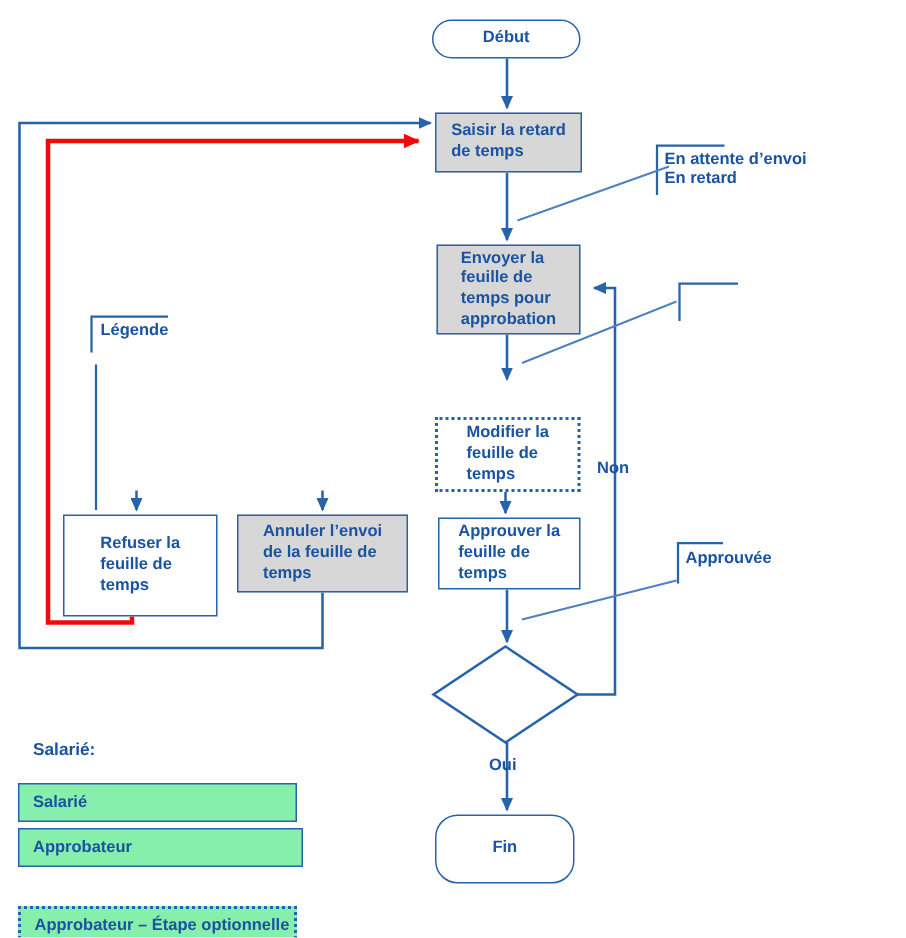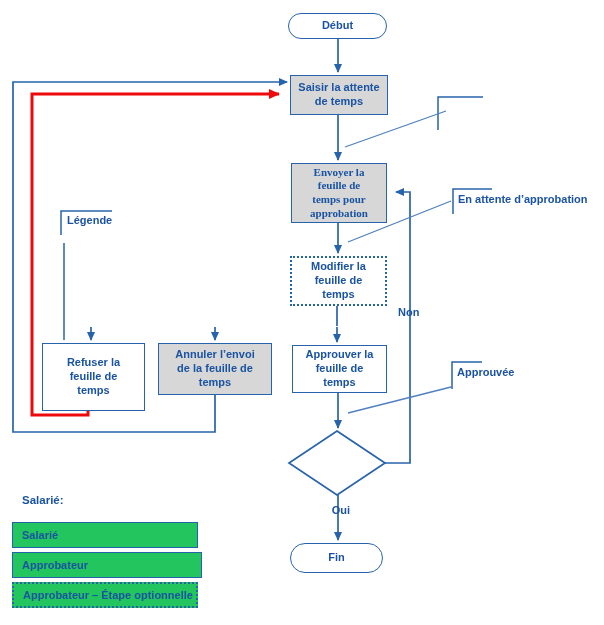--- a/index.html
+++ b/index.html
@@ -3,41 +3,41 @@
 <meta charset="utf-8">
 <style>
   html,body{margin:0;padding:0;background:#ffffff;}
   .canvas{
     position:relative;width:604px;height:625px;background:#ffffff;overflow:hidden;
     font-family:"Liberation Sans", sans-serif;
   }
   svg.edges{position:absolute;left:0;top:0;}
   .node{
     position:absolute;box-sizing:border-box;
-    display:flex;align-items:center;justify-content:center;text-align:center;
+    display:flex;align-items:center;justify-content:center;
     white-space:pre-line;
     font-weight:bold;font-size:11px;line-height:1.25;color:#1a53a1;
     border:1.7px solid #2763ab;background:#ffffff;z-index:2;
   }
   .gray{background:#d7d7d7;}
-  .dotted{border:2px dotted #2763ab;}
+  .dotted{border:2px dotted #2763ab;margin-top:22px;}
   .stadium{border-radius:15px;}
   .dtext{
     position:absolute;box-sizing:border-box;z-index:2;background:transparent;border:none;
     display:flex;align-items:center;justify-content:center;text-align:center;
     white-space:pre-line;font-weight:bold;font-size:11px;line-height:1.25;color:#1a53a1;
   }
   .flabel{
     position:absolute;z-index:3;white-space:pre-line;
     font-weight:bold;font-size:11px;line-height:1.2;color:#1a53a1;
   }
   .legend-box{
     position:absolute;box-sizing:border-box;display:flex;align-items:center;
     padding-left:9px;font-weight:bold;font-size:11px;color:#1a53a1;
-    border:1.7px solid #2763ab;background:#22c55e;z-index:2;text-align:left;
+    border:1.7px solid #2763ab;background:#86efac;z-index:2;text-align:left;
   }
   .legend-box.dotted{border:2px dotted #2763ab;}
 </style>
 </head>
 <body>
 
 <div class="canvas">
 
   <svg class="edges" width="604" height="625" viewBox="0 0 604 625">
     <defs>
@@ -82,24 +82,24 @@
     <path d="M482,362 L452,362 L452,389" stroke="#2763ab" stroke-width="1.5" fill="none"></path>
     <path d="M112,211 L61,211 L61,235" stroke="#2763ab" stroke-width="1.5" fill="none"></path>
 
     <line x1="446" y1="111" x2="345" y2="147" stroke="#4f80bf" stroke-width="1.3"></line>
     <line x1="451" y1="201" x2="348" y2="242" stroke="#4f80bf" stroke-width="1.3"></line>
     <line x1="451" y1="387" x2="348" y2="413" stroke="#4f80bf" stroke-width="1.3"></line>
   </svg>
 
   <div class="node stadium" style="left:288px;top:13px;width:99px;height:26px;">Début</div>
 
-  <div class="node gray" style="left:290px;top:75px;width:98px;height:40px;">Saisir la attente
+  <div class="node gray" style="left:290px;top:75px;width:98px;height:40px;">Saisir la retard
 de temps</div>
 
-  <div class="node gray" style="left:291px;top:163px;width:96px;height:60px;font-family:Liberation Serif, serif;">Envoyer la
+  <div class="node gray" style="left:291px;top:163px;width:96px;height:60px;">Envoyer la
 feuille de
 temps pour
 approbation</div>
 
   <div class="node dotted" style="left:290px;top:256px;width:97px;height:50px;">Modifier la
 feuille de
 temps</div>
 
   <div class="node" style="left:42px;top:343px;width:103px;height:68px;">Refuser la
 feuille de
@@ -107,27 +107,28 @@
 
   <div class="node gray" style="left:158px;top:343px;width:114px;height:52px;">Annuler l’envoi
 de la feuille de
 temps</div>
 
   <div class="node" style="left:292px;top:345px;width:95px;height:48px;">Approuver la
 feuille de
 temps</div>
 
 
-  <div class="node stadium" style="left:290px;top:543px;width:93px;height:30px;">Fin</div>
+  <div class="node stadium" style="left:290px;top:543px;width:93px;height:46px;">Fin</div>
 
   <div class="flabel" style="left:67px;top:214px;">Légende</div>
   <div class="flabel" style="left:398px;top:306px;">Non</div>
-  <div class="flabel" style="left:326px;top:504px;width:24px;text-align:right;">Oui</div>
+  <div class="flabel" style="left:326px;top:504px;width:24px;text-align:left;">Oui</div>
 
-  <div class="flabel" style="left:458px;top:193px;">En attente d’approbation</div>
+  <div class="flabel" style="left:443px;top:100px;">En attente d’envoi
+En retard</div>
   <div class="flabel" style="left:457px;top:366px;">Approuvée</div>
 
   <div class="flabel" style="left:22px;top:494px;font-size:11.5px;">Salarié:</div>
   <div class="legend-box gray" style="left:12px;top:522px;width:186px;height:26px;">Salarié</div>
   <div class="legend-box" style="left:12px;top:552px;width:190px;height:26px;">Approbateur</div>
   <div class="legend-box dotted" style="left:12px;top:582px;width:186px;height:26px;">Approbateur – Étape optionnelle</div>
 
 </div>
 
 </body></html>

